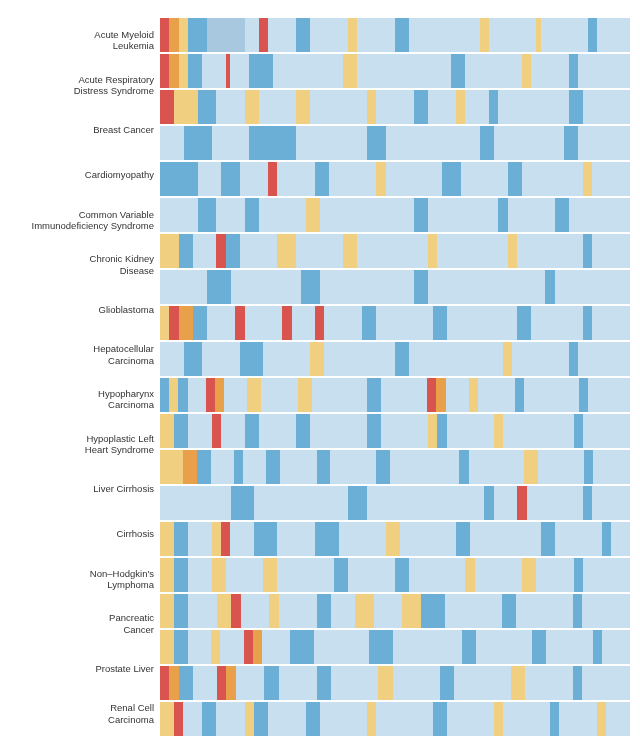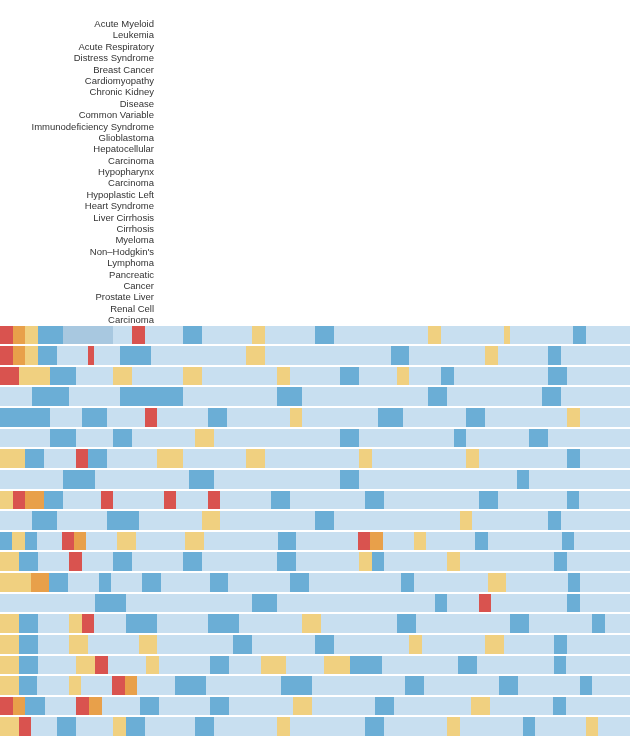--- a/index.html
+++ b/index.html
@@ -20,21 +20,21 @@
     .chart-title {
       text-align: center;
       font-size: 15px;
       font-weight: normal;
       margin-bottom: 8px;
       color: #222;
     }
     .chart-body {
       display: flex;
       flex: 1;
-      flex-direction: column;
+      flex-direction: row;
     }
     .y-labels {
       display: flex;
       flex-direction: column;
       width: 160px;
       flex-shrink: 0;
     }
     .y-label {
       display: flex;
       align-items: center;
@@ -67,29 +67,28 @@
 <body>
 
 <div class="chart-container">
   <div class="chart-title"></div>
   <div class="chart-body">
     <div class="y-labels" id="y-labels-container">
         <div class="y-label">Acute Myeloid<br>Leukemia</div>
         <div class="y-label">Acute Respiratory<br>Distress Syndrome</div>
         <div class="y-label">Breast Cancer</div>
         <div class="y-label">Cardiomyopathy</div>
+        <div class="y-label">Common Variable<br>Immunodeficiency Syndrome</div>
         <div class="y-label">Chronic Kidney<br>Disease</div>
-        <div class="y-label">Common Variable<br>Immunodeficiency Syndrome</div>
         <div class="y-label">Glioblastoma</div>
         <div class="y-label">Hepatocellular<br>Carcinoma</div>
         <div class="y-label">Hypopharynx<br>Carcinoma</div>
         <div class="y-label">Hypoplastic Left<br>Heart Syndrome</div>
         <div class="y-label">Liver Cirrhosis</div>
         <div class="y-label">Cirrhosis</div>
-        <div class="y-label">Myeloma</div>
         <div class="y-label">Non–Hodgkin's<br>Lymphoma</div>
         <div class="y-label">Pancreatic<br>Cancer</div>
         <div class="y-label">Prostate Liver</div>
         <div class="y-label">Renal Cell<br>Carcinoma</div>
       </div>
     <div class="bars-area" id="bars-container">
         <div class="bar-row">
           <div class="bar-segment" style="background-color: rgb(217, 83, 79); width: 2%;"></div>
           <div class="bar-segment" style="background-color: rgb(232, 160, 74); width: 2%;"></div>
           <div class="bar-segment" style="background-color: rgb(240, 208, 128); width: 2%;"></div>

